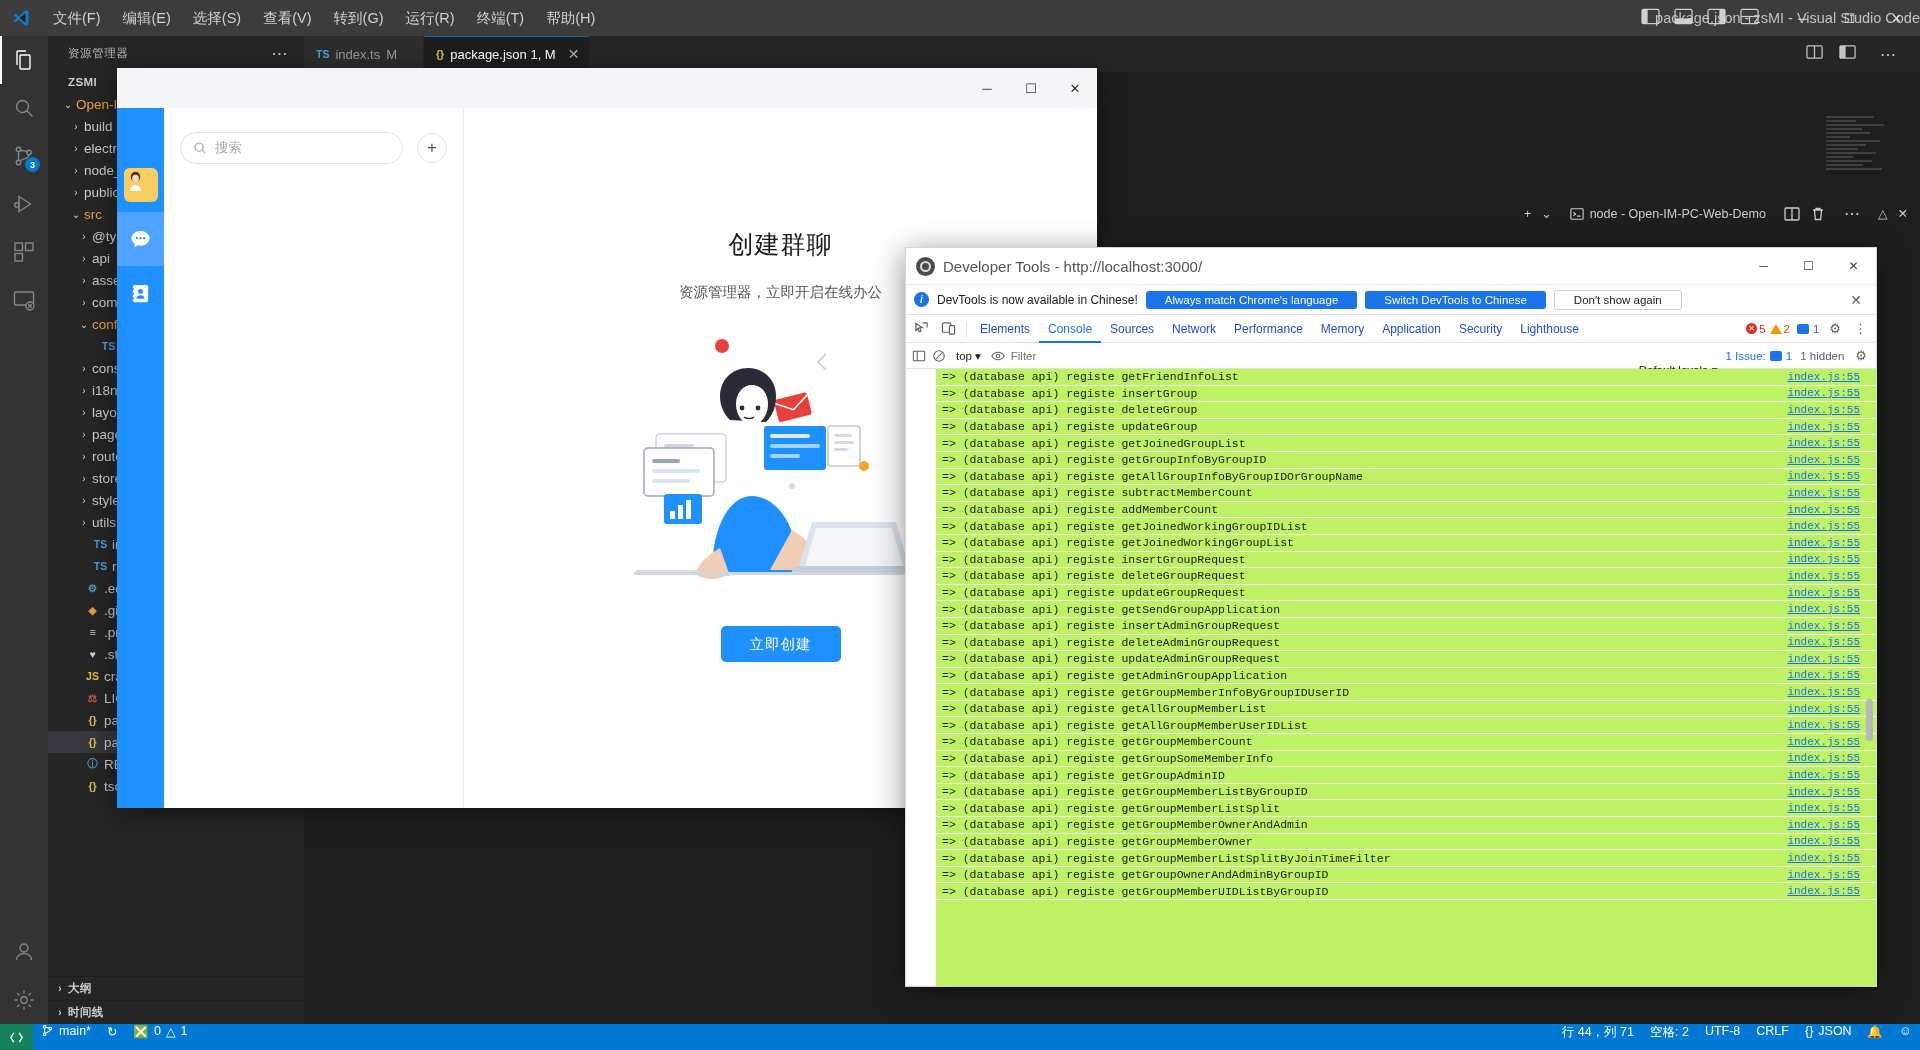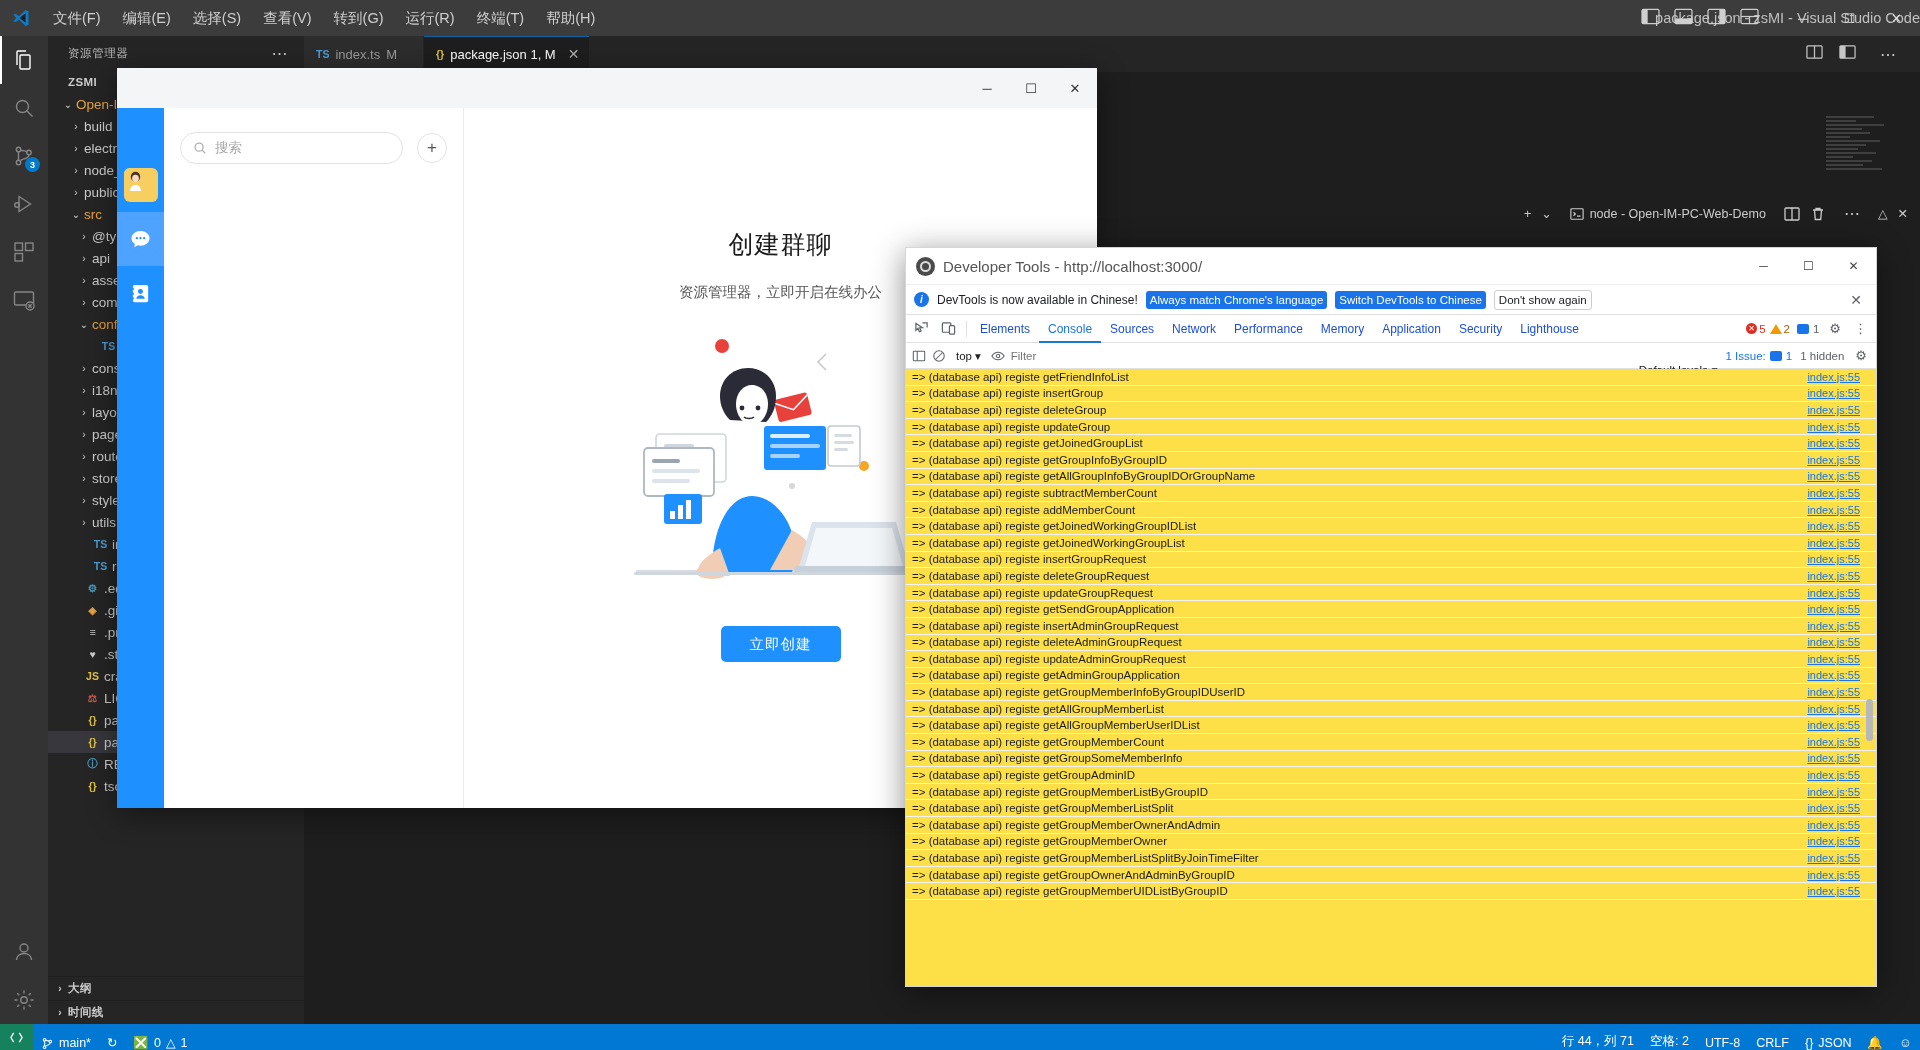--- a/index.html
+++ b/index.html
@@ -127,21 +127,21 @@
   .term-ico svg { width:16px; height:16px; }
 
   
   .statusbar {
     position:absolute; left:0; bottom:0; width:1920px; height:26px;
     background:#0078d4; color:#ffffff; display:flex; align-items:center;
     font-size:12.5px;
   }
   .sb-remote { background:#16825d; height:26px; display:flex; align-items:center; padding:0 9px; }
   .sb-remote svg { width:15px; height:15px; }
-  .sb-item { display:flex; align-items:flex-end; gap:5px; padding:0 8px; height:26px; white-space:nowrap;}
+  .sb-item { display:flex; align-items:flex-start; gap:5px; padding:0 8px; height:26px; white-space:nowrap;}
   .sb-right { margin-left:auto; display:flex; align-items:center; }
 
   
   .app-win {
     position:absolute; left:117px; top:68px; width:980px; height:740px;
     background:#ffffff; box-shadow:0 6px 28px rgba(0,0,0,.45);
     overflow:hidden;
   }
   .app-title {
     height:40px; background:#f3f5f7; display:flex; align-items:center; justify-content:flex-end;
@@ -200,21 +200,21 @@
   .dt-title-txt { font-size:15px; color:#555; }
   .dt-wbtns { margin-left:auto; display:flex; }
   .dt-wbtn { width:45px; height:37px; display:flex; align-items:center; justify-content:center; color:#444; font-size:12px;}
 
   .dt-banner {
     height:30px; background:#ffffff; border-bottom:1px solid #e0e0e0;
     display:flex; align-items:center; gap:8px; padding:0 8px; font-size:12px; color:#202124;
   }
   .info-dot { width:15px; height:15px; border-radius:50%; background:#1a73e8; color:#fff;
     display:flex; align-items:center; justify-content:center; font-size:10px; font-weight:700; font-style:italic;}
-  .dt-bbtn { background:#1a73e8; color:#fff; border-radius:3px; padding:3px 4px; font-size:11.5px; white-space:nowrap;}
+  .dt-bbtn { background:#1a73e8; color:#fff; border-radius:3px; padding:3px 19px; font-size:11.5px; white-space:nowrap;}
   .dt-bbtn.ghost { background:#fff; color:#202124; border:1px solid #cdcdcd;}
   .dt-bclose { margin-left:auto; color:#5f6368; font-size:14px; padding:0 6px;}
 
   .dt-tabs {
     height:28px; background:#fff; border-bottom:1px solid #e0e0e0;
     display:flex; align-items:center; font-size:12px; color:#5f6368; padding-left:2px;
   }
   .dt-inspect { padding:0 6px; display:flex; align-items:center; color:#5f6368;}
   .dt-inspect svg{width:15px;height:15px;}
   .dt-vdiv { width:1px; height:16px; background:#e0e0e0; margin:0 4px;}
@@ -239,22 +239,22 @@
   .fb-filter-input {
     width:420px; height:18px; border:none; outline:none; font-size:11.5px;
     color:#5f6368; background:transparent;
   }
   .fb-right { margin-left:auto; display:flex; align-items:center; gap:8px;}
   .lvl-sel { display:flex; align-items:center; gap:4px; color:#202124;margin-top:28px; }
   .issue-pill { display:flex; align-items:center; gap:4px; color:#1a73e8; }
   .hidden-lbl { color:#5f6368; }
 
   .dt-console {
-    flex:1; background:#fde047; overflow:hidden; position:relative;
-    font-family:Liberation Sans, sans-serif; font-size:11.5px;
+    flex:1; background:#bef264; overflow:hidden; position:relative;
+    font-family:Liberation Mono, monospace; font-size:11.5px;margin-left:30px;
   }
   .con-row {
     height:16.6px; display:flex; align-items:center; padding-left:6px;
     border-bottom:1px solid #f2f2f2; color:#202124; white-space:nowrap;
   }
   .con-src { margin-left:auto; padding-right:16px; color:#1a73e8; text-decoration:underline; font-size:11px;}
   .dt-scroll {
     position:absolute; right:2px; top:0; width:9px; bottom:0; background:transparent;
   }
   .dt-thumb { position:absolute; right:1px; top:330px; width:7px; height:42px; background:#b8b8b8; border-radius:4px;}

